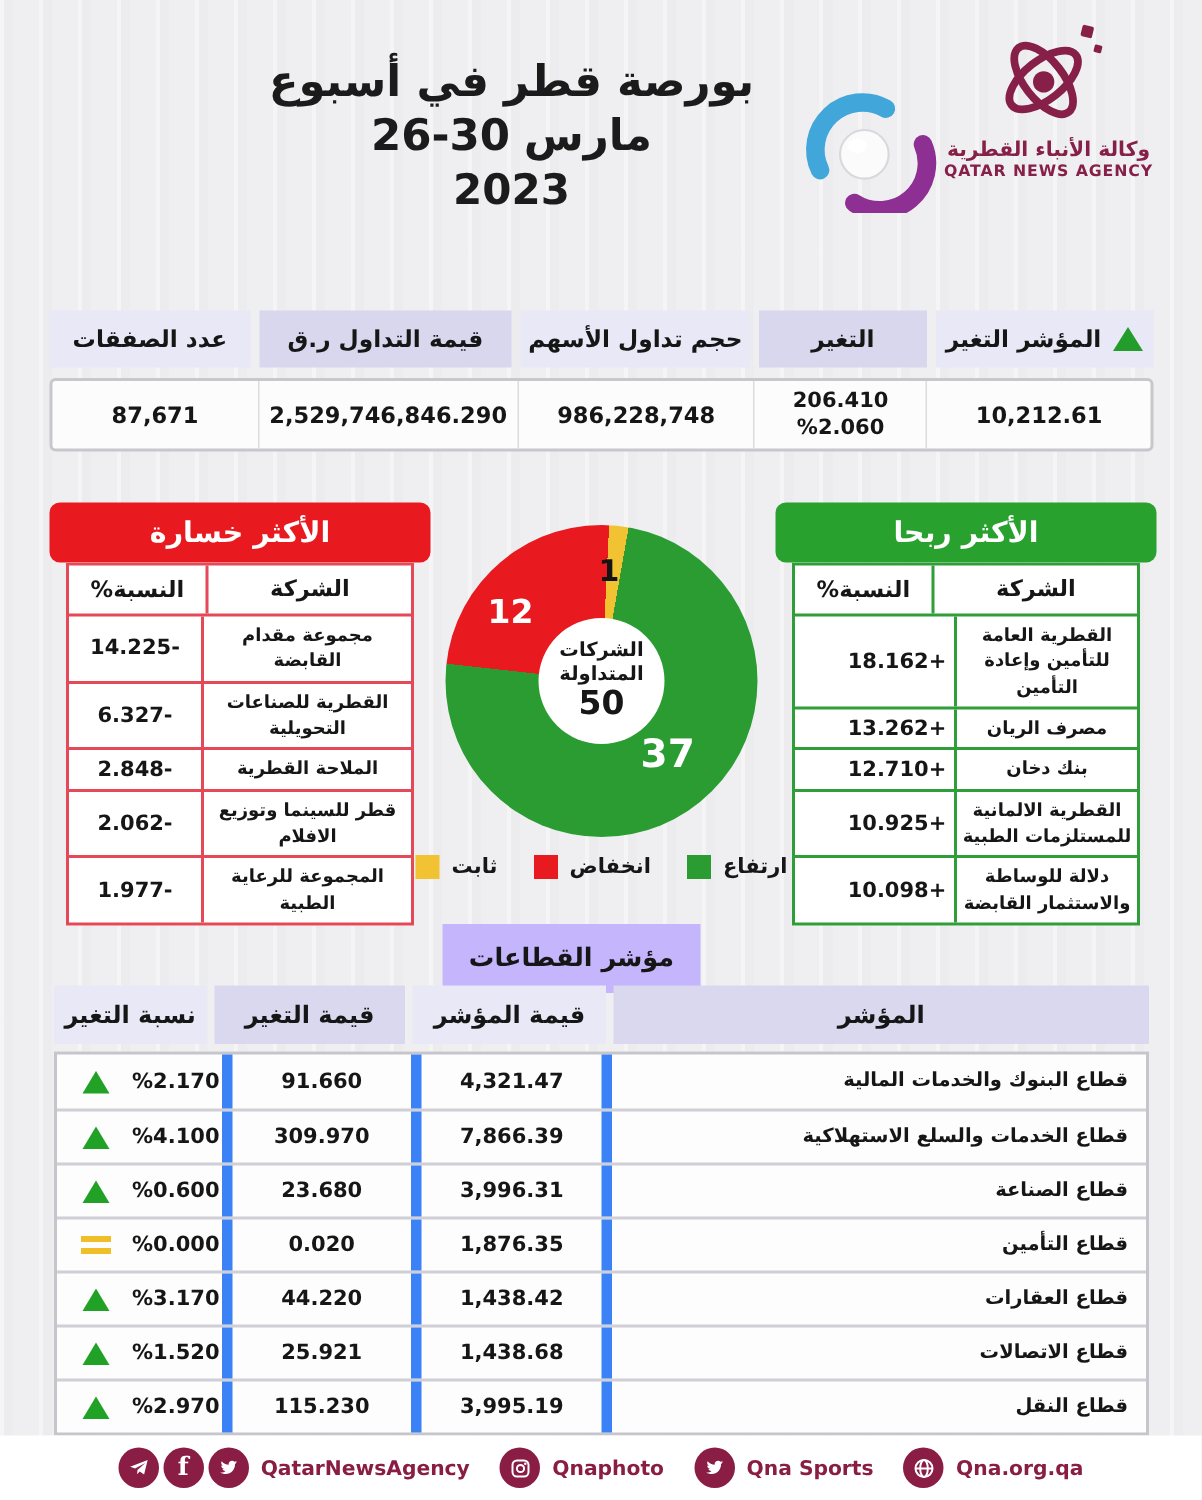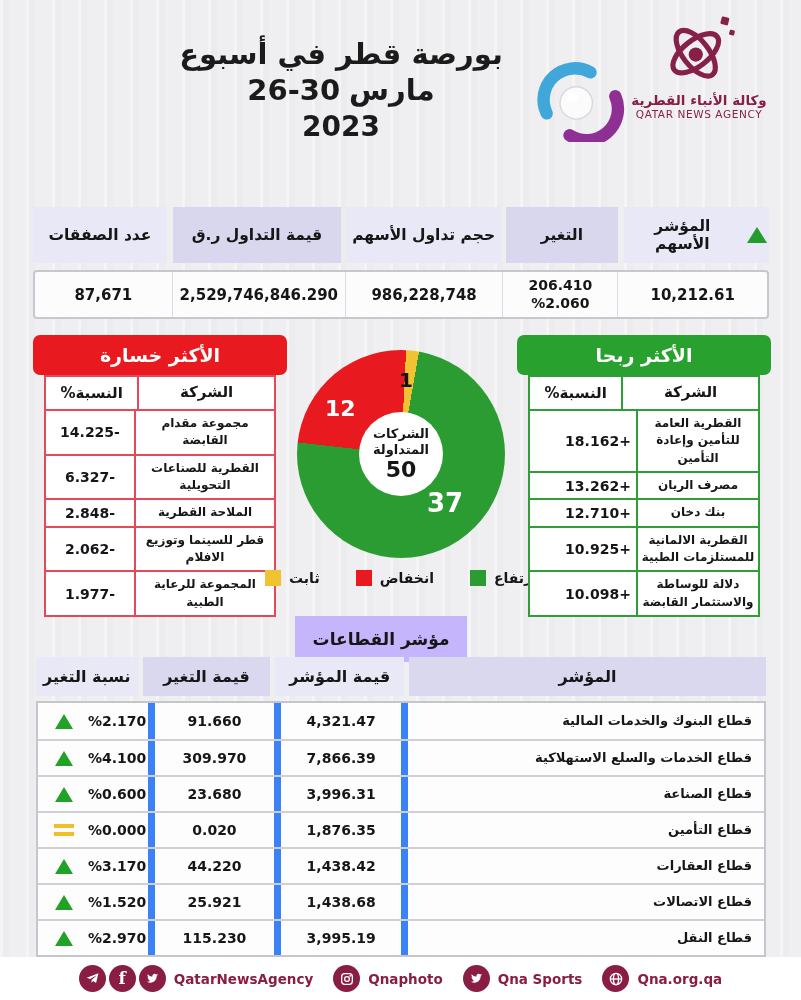--- a/index.html
+++ b/index.html
@@ -14,21 +14,21 @@
   .canvas::before{
     content:""; position:absolute; inset:0; pointer-events:none;
     background:repeating-linear-gradient(90deg, rgba(255,255,255,.35) 0 3px, rgba(0,0,0,.012) 3px 9px, rgba(255,255,255,.0) 9px 26px);
   }
 
   
   .header{ position:absolute; top:0; left:0; right:0; height:196px; }
   .qna-logo{ position:absolute; top:12px; right:22px; width:160px; text-align:center; }
   .qna-logo svg{ display:block; margin:0 auto; }
   .qna-ar{ color:#872049; font-size:13.5px; font-weight:bold; direction:rtl; }
-  .qna-en{ color:#872049; font-size:10.5px; font-weight:normal; letter-spacing:.6px; }
+  .qna-en{ color:#872049; font-size:10.5px; font-weight:bold; letter-spacing:.6px; }
   .qse-logo{ position:absolute; top:60px; left:533px; }
   .title{ position:absolute; top:36px; left:145px; width:392px; text-align:center; font-weight:bold; color:#1b1b1b; }
   .title-l1{ font-size:29px; line-height:1.25; direction:rtl; }
   .title-l2{ font-size:29px; line-height:1.25; display:flex; justify-content:center; gap:9px; direction:ltr; }
   .title-l3{ font-size:28px; line-height:1.3; }
 
   
   .summary{ position:absolute; top:207px; left:33px; right:32px; }
   .sum-head{ display:flex; direction:rtl; gap:6px; }
   .sum-head .cell{
@@ -75,21 +75,21 @@
   .pie-wrap{ position:absolute; left:287px; top:15px; width:228px; }
   .donut{ width:208px; height:208px; margin:0 auto; border-radius:50%; position:relative; background:#2a9c31; }
   .hole{ position:absolute; left:62px; top:62px; width:84px; height:84px; border-radius:50%; background:#fff;
          display:flex; flex-direction:column; align-items:center; justify-content:center; text-align:center; }
   .hole .h-line{ font-size:13px; font-weight:bold; line-height:1.2; direction:rtl; }
   .hole .h-total{ font-size:22px; font-weight:bold; line-height:1.1; }
   .pie-label{ position:absolute; font-weight:bold; }
   .pl-0{ left:130px; top:138px; color:#fff; font-size:26px; }   
   .pl-1{ left:28px;  top:46px;  color:#fff; font-size:22px; }   
   .pl-2{ left:102px; top:18px;  color:#141414; font-size:20px; }
-  .legend{ display:flex; justify-content:center; gap:36px; margin-top:12px; direction:ltr; white-space:nowrap; }
+  .legend{ display:flex; justify-content:center; gap:24px; margin-top:12px; direction:ltr; white-space:nowrap; }
   .leg-item{ display:flex; align-items:center; gap:8px; font-size:14px; font-weight:bold; direction:rtl; }
   .leg-sq{ width:16px; height:16px; display:inline-block; }
 
   .sectors-title{ position:absolute; top:281px; left:295px; width:172px; background:#c4b5fd;
                   text-align:center; font-size:17px; font-weight:bold; padding:13px 0; direction:rtl; }
 
   
   .sectors{ position:absolute; top:657px; left:36px; right:35px; }
   .sec-head{ display:flex; direction:rtl; gap:5px; }
   .sec-head .cell{ font-weight:bold; font-size:16px; text-align:center; padding:10px 2px; direction:rtl; }
@@ -153,21 +153,21 @@
       </svg>
       <div class="qna-ar">وكالة الأنباء القطرية</div>
       <div class="qna-en">QATAR NEWS AGENCY</div>
     </div>
   </div>
 
   <div class="summary">
     <div class="sum-head">
       <div class="cell w-index">
         <span class="tri-up"></span>
-        <span>المؤشر الأسهم</span>
+        <span>المؤشر التغير</span>
       </div>
       <div class="cell alt w-chg">التغير</div>
       <div class="cell w-vol">حجم تداول الأسهم</div>
       <div class="cell alt w-val">قيمة التداول ر.ق</div>
       <div class="cell w-trd">عدد الصفقات</div>
     </div>
     <div class="sum-body">
       <div class="cell w-index ltr">10,212.61</div>
       <div class="cell w-chg">
         <div class="sub ltr">206.410</div>

